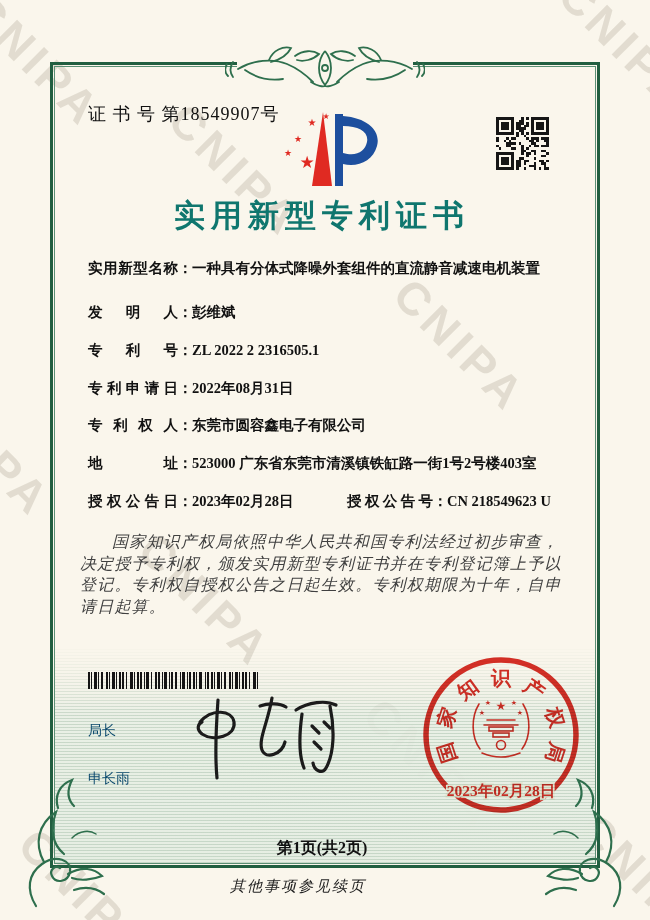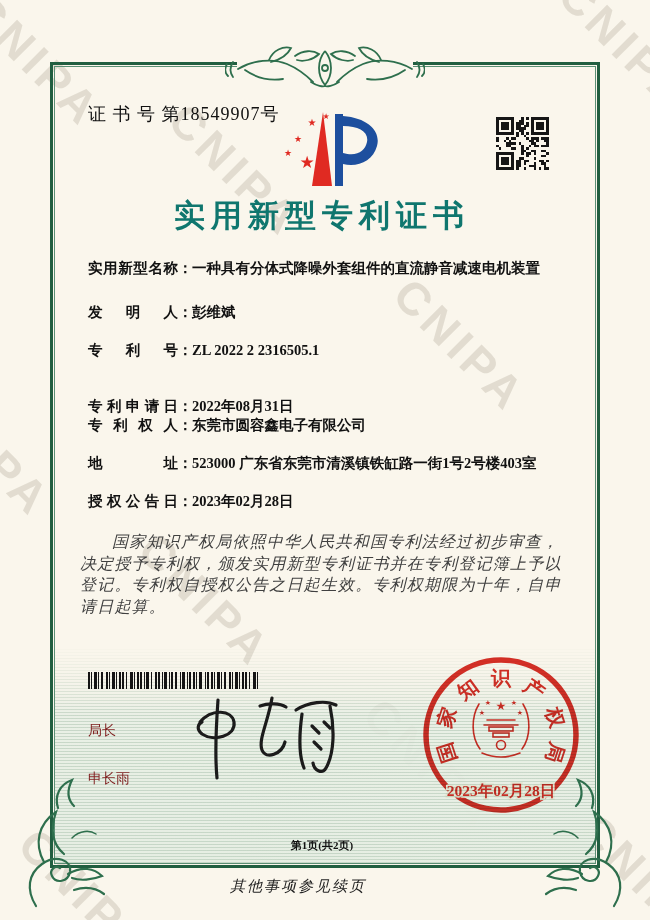--- a/index.html
+++ b/index.html
@@ -48,24 +48,24 @@
   .colon{display:inline-block;width:14px;vertical-align:top;}
   .val{display:inline-block;max-width:370px;vertical-align:top;}
   .pair2{position:absolute;left:259px;top:0;white-space:nowrap;}
   .pair2 .lbl{width:86px;}
   .paras{left:80px;top:531px;width:492px;z-index:2;}
   .paras p{
     margin:0 8px 7px 0;text-indent:2em;
     font-style:italic;font-size:16px;line-height:21.5px;
     letter-spacing:1.2px;color:#404040;font-weight:500;
   }
-  .signer{font-family:"Liberation Sans","DejaVu Sans",sans-serif;font-size:14px;color:#7f1d1d;z-index:2;}
+  .signer{font-family:"Liberation Sans","DejaVu Sans",sans-serif;font-size:14px;color:#0c4a6e;z-index:2;}
   .seal-wrap{left:420px;top:654px;z-index:4;opacity:.95;mix-blend-mode:multiply;}
   .seal-wrap text{font-family:"Liberation Serif","DejaVu Serif",serif;}
-  .page-info{left:50px;top:838px;width:544px;text-align:center;font-size:11px;font-weight:600;z-index:3;}
+  .page-info{left:50px;top:838px;width:544px;text-align:center;font-size:16px;font-weight:600;z-index:3;}
   .cont-note{left:0;top:877px;width:596px;text-align:center;font-style:italic;
     font-size:15px;letter-spacing:2px;color:#222;z-index:2;font-weight:500;}
   .z2{z-index:2;} .z3{z-index:3;}
   svg{display:block;}
 </style>
 </head>
 <body>
 
 <div class="abs" style="inset:0;z-index:0;">
     <div class="wm" style="left: 35px; top: 60px;">CNIPA</div>
@@ -329,31 +329,34 @@
 
 <div class="abs row" style="top:258px">
   <span class="lbl">实用新型名称</span><span class="colon">：</span><span class="val">一种具有分体式降噪外套组件的直流静音减速电机装置</span>
 </div>
 <div class="abs row" style="top:302px">
   <span class="lbl">发明人</span><span class="colon">：</span><span class="val">彭维斌</span>
 </div>
 <div class="abs row" style="top:340px">
   <span class="lbl">专利号</span><span class="colon">：</span><span class="val">ZL 2022 2 2316505.1</span>
 </div>
-<div class="abs row" style="top:396px">
+<div class="abs row" style="top:378px">
   <span class="lbl">专利申请日</span><span class="colon">：</span><span class="val">2022年08月31日</span>
 </div>
 <div class="abs row" style="top:415px">
   <span class="lbl">专利权人</span><span class="colon">：</span><span class="val">东莞市圆容鑫电子有限公司</span>
 </div>
 <div class="abs row" style="top:453px">
   <span class="lbl">地址</span><span class="colon">：</span><span class="val">523000 广东省东莞市清溪镇铁缸路一街1号2号楼403室</span>
 </div>
 <div class="abs row" style="top:491px">
   <span class="lbl">授权公告日</span><span class="colon">：</span><span class="val">2023年02月28日</span>
+  <span class="pair2">
+    <span class="lbl">授权公告号</span><span class="colon">：</span><span class="val">CN 218549623 U</span>
+  </span>
 </div>
 
 <div class="abs paras">
   <p>国家知识产权局依照中华人民共和国专利法经过初步审查，决定授予专利权，颁发实用新型专利证书并在专利登记簿上予以登记。专利权自授权公告之日起生效。专利权期限为十年，自申请日起算。</p>
 </div>
 
 <svg id="barcode-svg" class="abs z2" style="left:88px;top:672px;" width="175" height="17" viewBox="0 0 175 17">
     <rect x="0" y="0" width="2" height="17" fill="#141414"></rect>
     <rect x="3" y="0" width="1" height="17" fill="#141414"></rect>
     <rect x="6" y="0" width="3" height="17" fill="#141414"></rect>

